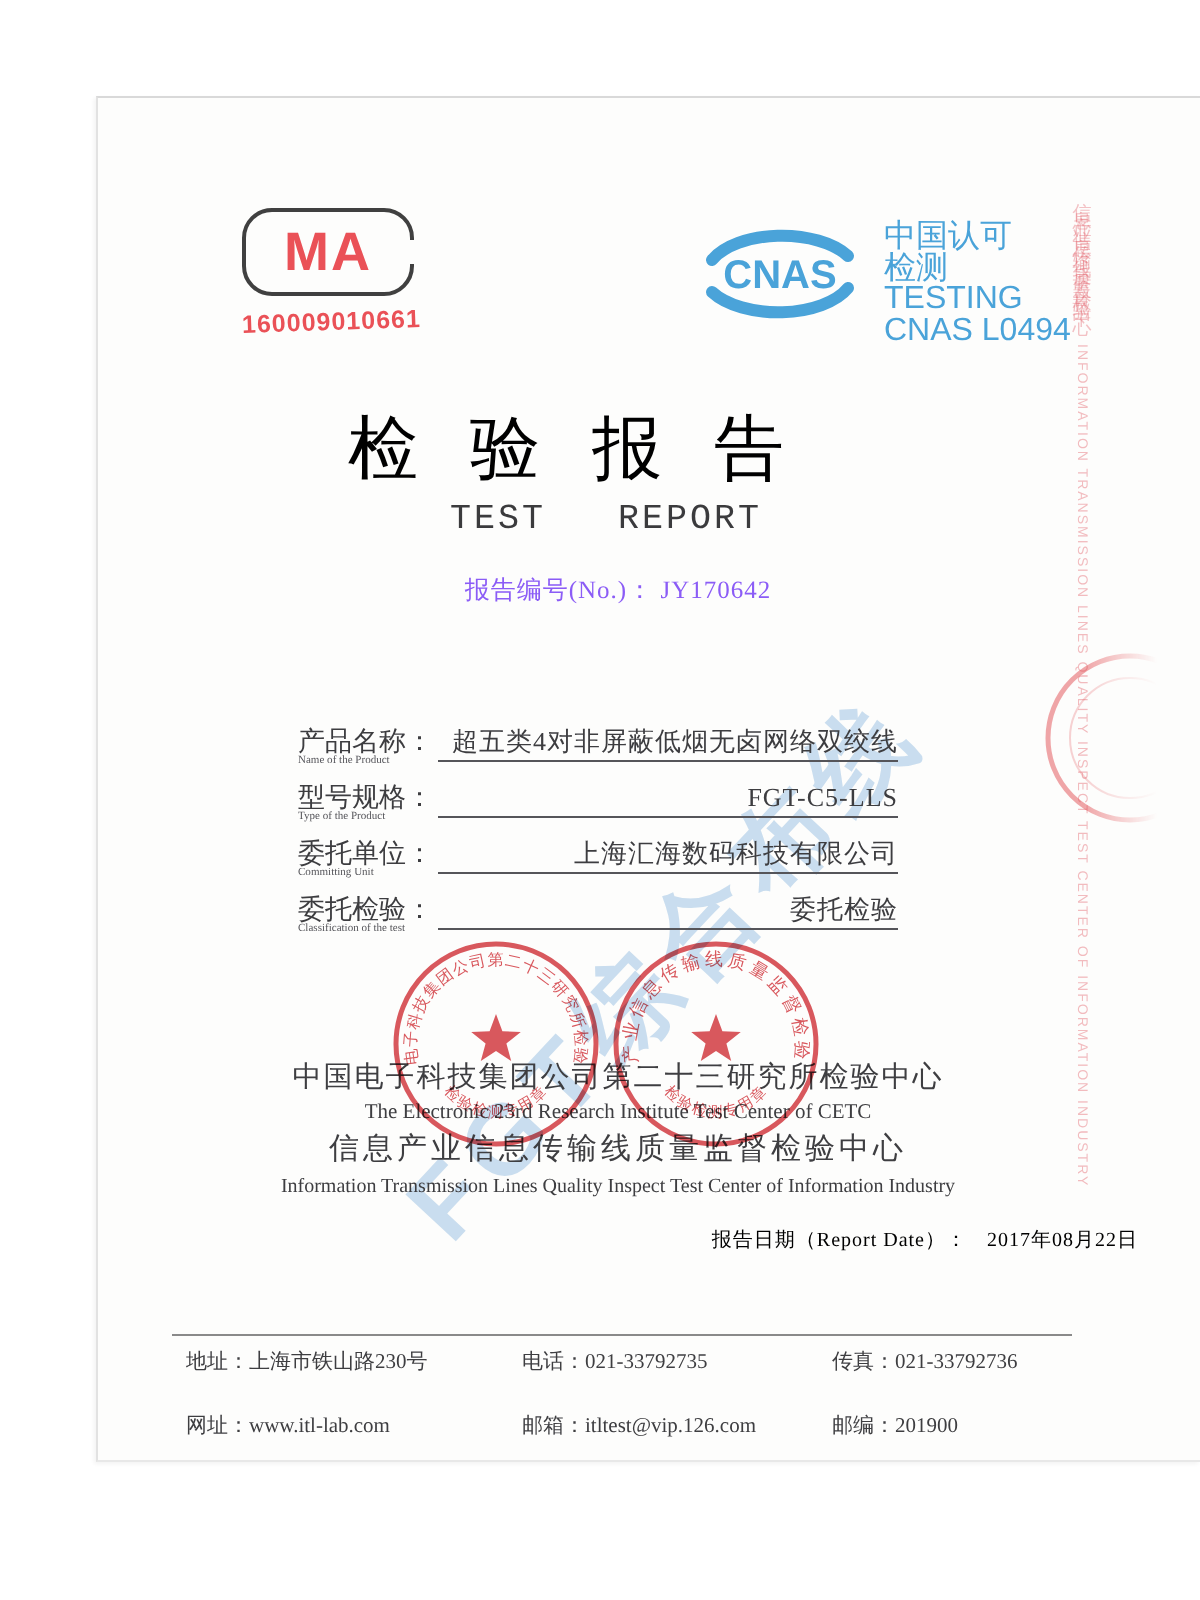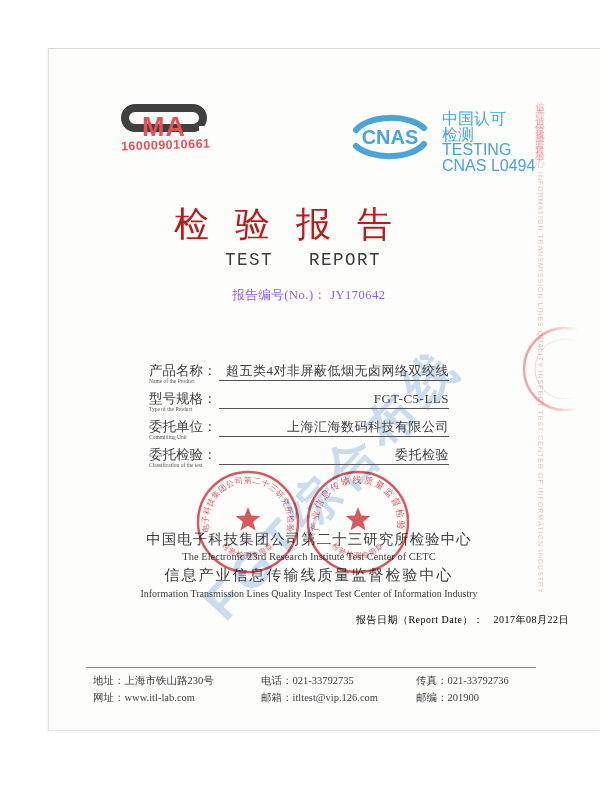--- a/index.html
+++ b/index.html
@@ -22,35 +22,35 @@
   .edge-strip { position:absolute; left:482px; top:45px; height:645px; writing-mode:vertical-rl; z-index:1; }
   .strip-cn { font-size:9.5px; letter-spacing:3.5px; color:rgba(226,95,105,0.38); }
   .strip-en { font-size:7px; letter-spacing:1px; margin-top:14px; color:rgba(226,95,105,0.42);
               font-family:"Liberation Sans","DejaVu Sans",sans-serif; }
   .edge-stamp { position:absolute; right:-10px; top:275px; width:90px; height:90px; opacity:.5; z-index:1;
                 -webkit-mask-image:linear-gradient(to right, #000 25%, transparent 65%);
                 mask-image:linear-gradient(to right, #000 25%, transparent 65%); }
 
   
   .cma { position:absolute; left:72px; top:55px; z-index:2; }
-  .cma-box { width:86px; height:28px; border:8px solid #404040; border-radius:15px; position:relative;
-             display:flex; justify-content:center; }
+  .cma-box { width:86px; height:44px; border:2px solid #404040; border-radius:15px; position:relative;
+             display:flex; align-items:center; justify-content:center; }
   .cma-notch { position:absolute; right:-6px; top:14px; width:6px; height:12px; background:#fdfdfc; }
   .cma-ma { color:#ea5157; font-weight:bold; font-size:27px; letter-spacing:1px;
             font-family:"Liberation Sans","DejaVu Sans",sans-serif; }
   .cma-number { margin-top:6px; color:#ea5157; font-size:12.5px; font-weight:bold; letter-spacing:0.5px;
                 transform:rotate(-2deg); font-family:"Liberation Sans","DejaVu Sans",sans-serif; }
 
   .cnas { position:absolute; left:300px; top:62px; display:flex; gap:11px; z-index:2; }
   .cnas-lines { color:#4aa3d9; font-size:16px; line-height:15.5px;
                 font-family:"Liberation Sans","DejaVu Sans",sans-serif; }
 
   
   .title-cn { position:absolute; top:152px; left:0; width:494px; text-align:center; z-index:2;
-              font-size:35px; letter-spacing:26px; color:#b91c1c; }
+              font-size:35px; letter-spacing:26px; color:#000000; }
   .title-en { position:absolute; top:201px; left:0; width:508px; text-align:center; z-index:2;
               font-size:17.5px; letter-spacing:1.5px; word-spacing:24px; color:#3b3b3d;font-family:Liberation Mono, monospace; }
   .report-no { position:absolute; top:238px; left:0; width:520px; text-align:center; z-index:2;
                font-size:12.5px; color:#8b5cf6; letter-spacing:0.5px; }
 
   
   .fields { position:absolute; left:100px; top:314px; width:300px; z-index:2; }
   .frow { display:flex; margin-bottom:4px; height:24px;font-family:Liberation Serif, serif; }
   .flabel { width:70px; flex:none; }
   .flabel-cn { font-size:13.5px; color:#3d3d40; line-height:15px; white-space:nowrap; }
@@ -69,21 +69,21 @@
   .org-en1 { font-size:10.5px; line-height:16px; }
   .org-cn2 { font-size:15px; letter-spacing:2px; line-height:20px; }
   .org-en2 { font-size:10px; line-height:17px; }
   .date-line { position:absolute; top:564px; left:0; width:520px; text-align:right; z-index:2;
                font-size:10px; color:#000000; letter-spacing:0.5px; }
   .date-value { margin-left:10px; }
 
   
   .footer { position:absolute; left:37px; top:618px; width:450px; z-index:2;
             border-top:1.5px solid #8a8a8a; padding-top:6px; }
-  .footer-grid { display:grid; grid-template-columns:168px 155px 127px; row-gap:3px; padding-left:7px;
+  .footer-grid { display:grid; grid-template-columns:168px 155px 127px; row-gap:18px; padding-left:7px;
                  font-size:10.5px; color:#3e3e41; white-space:nowrap; }
 </style>
 </head>
 <body>
 
 <div class="canvas">
   <div class="page">
 
     <div class="watermark">FGT综合布线</div>
 

